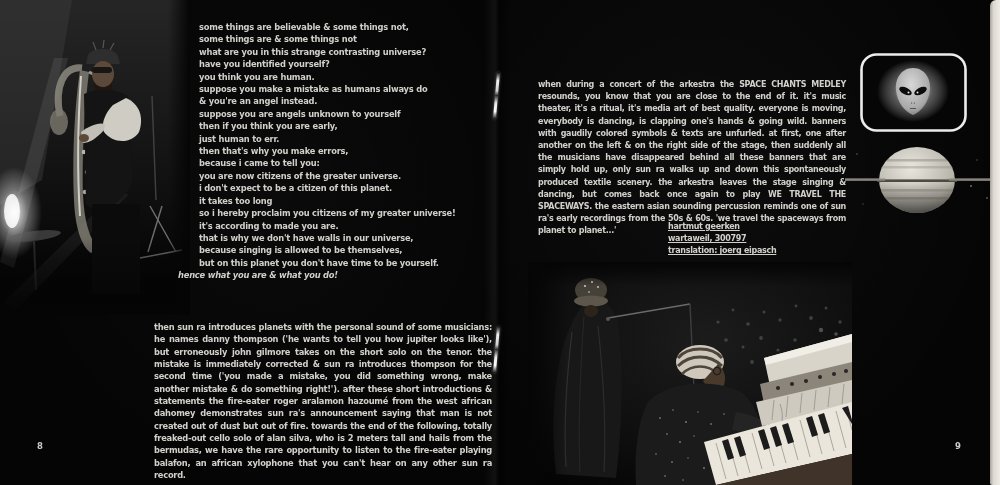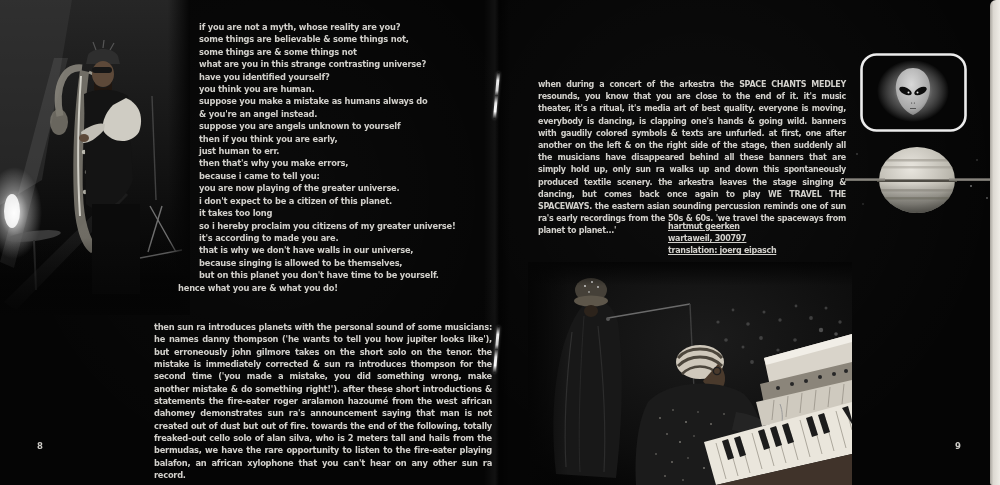--- a/index.html
+++ b/index.html
@@ -10,21 +10,21 @@
   }
   
   .page-tone { position:absolute; top:0; height:485px; pointer-events:none; }
   .page-tone.left  { left:0;   width:497px; background:radial-gradient(ellipse at 55% 40%, rgba(255,255,255,0.025), rgba(0,0,0,0) 70%); }
   .page-tone.right { left:497px; width:503px; background:radial-gradient(ellipse at 40% 35%, rgba(255,255,255,0.03), rgba(0,0,0,0) 72%); }
 
   
   .txt { position:absolute; color:#d2d0cb; font-weight:bold; }
   .poem { left:199px; top:21px; font-size:8.3px; line-height:12.4px; letter-spacing:-0.2px; }
   .poem .pline { white-space:nowrap; }
-  .poem .pline:last-child { margin-left:-21px; }
+  .poem .pline:last-child { margin-left:-21px;font-style:italic; }
   .left-para {
     left:154px; top:321px; width:338px;
     font-size:8.3px; line-height:12.35px; letter-spacing:-0.25px;
     text-align:justify;
   }
   .right-intro {
     left:538px; top:36px; width:308px;
     font-size:8px; line-height:12.2px; letter-spacing:-0.3px;
     text-align:justify;
   }
@@ -137,34 +137,33 @@
       <line x1="152" y1="96" x2="156" y2="200" stroke="#4d4d4d"></line>
       <line x1="150" y1="206" x2="176" y2="252"></line>
       <line x1="162" y1="206" x2="148" y2="252"></line>
       <line x1="140" y1="258" x2="182" y2="250"></line>
     </g>
     <rect x="0" y="238" width="190" height="77" fill="url(#fadeB)"></rect>
     <rect x="168" y="0" width="22" height="315" fill="url(#fadeR)"></rect>
   </svg>
 
   <div class="txt poem">
-    <div class="pline">if you are not a myth, whose reality are you?</div>
     <div class="pline">some things are believable &amp; some things not,</div>
     <div class="pline">some things are &amp; some things not</div>
     <div class="pline">what are you in this strange contrasting universe?</div>
     <div class="pline">have you identified yourself?</div>
     <div class="pline">you think you are human.</div>
     <div class="pline">suppose you make a mistake as humans always do</div>
     <div class="pline">&amp; you're an angel instead.</div>
     <div class="pline">suppose you are angels unknown to yourself</div>
     <div class="pline">then if you think you are early,</div>
     <div class="pline">just human to err.</div>
     <div class="pline">then that's why you make errors,</div>
     <div class="pline">because i came to tell you:</div>
-    <div class="pline">you are now playing of the greater universe.</div>
+    <div class="pline">you are now citizens of the greater universe.</div>
     <div class="pline">i don't expect to be a citizen of this planet.</div>
     <div class="pline">it takes too long</div>
     <div class="pline">so i hereby proclaim you citizens of my greater universe!</div>
     <div class="pline">it's according to made you are.</div>
     <div class="pline">that is why we don't have walls in our universe,</div>
     <div class="pline">because singing is allowed to be themselves,</div>
     <div class="pline">but on this planet you don't have time to be yourself.</div>
     <div class="pline">hence what you are &amp; what you do!</div>
   </div>
 

